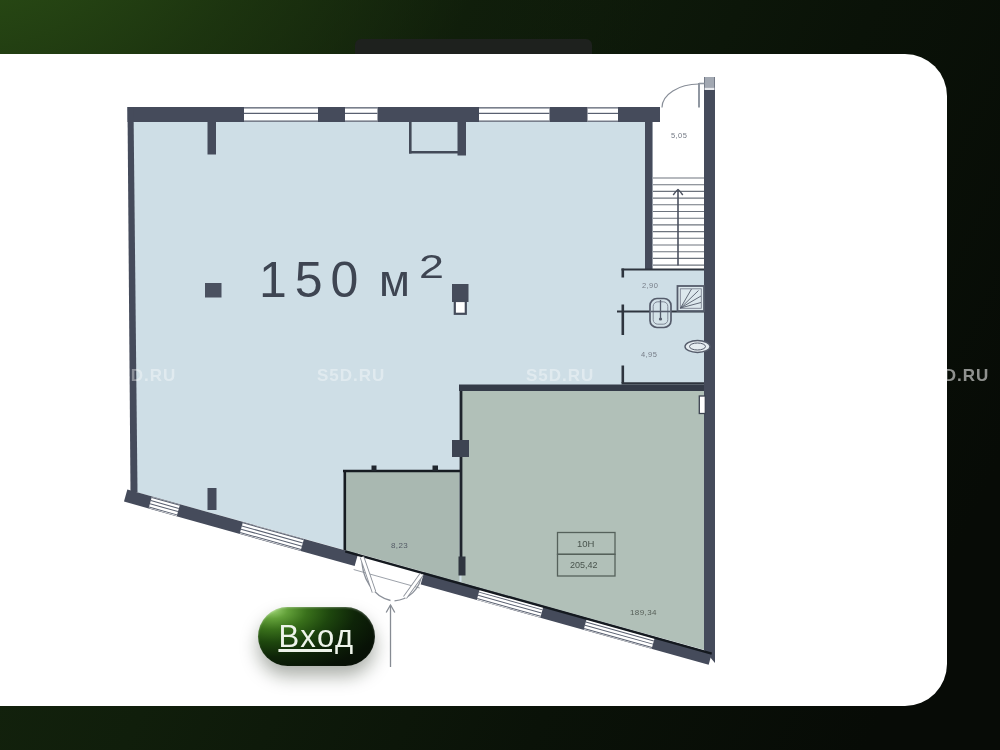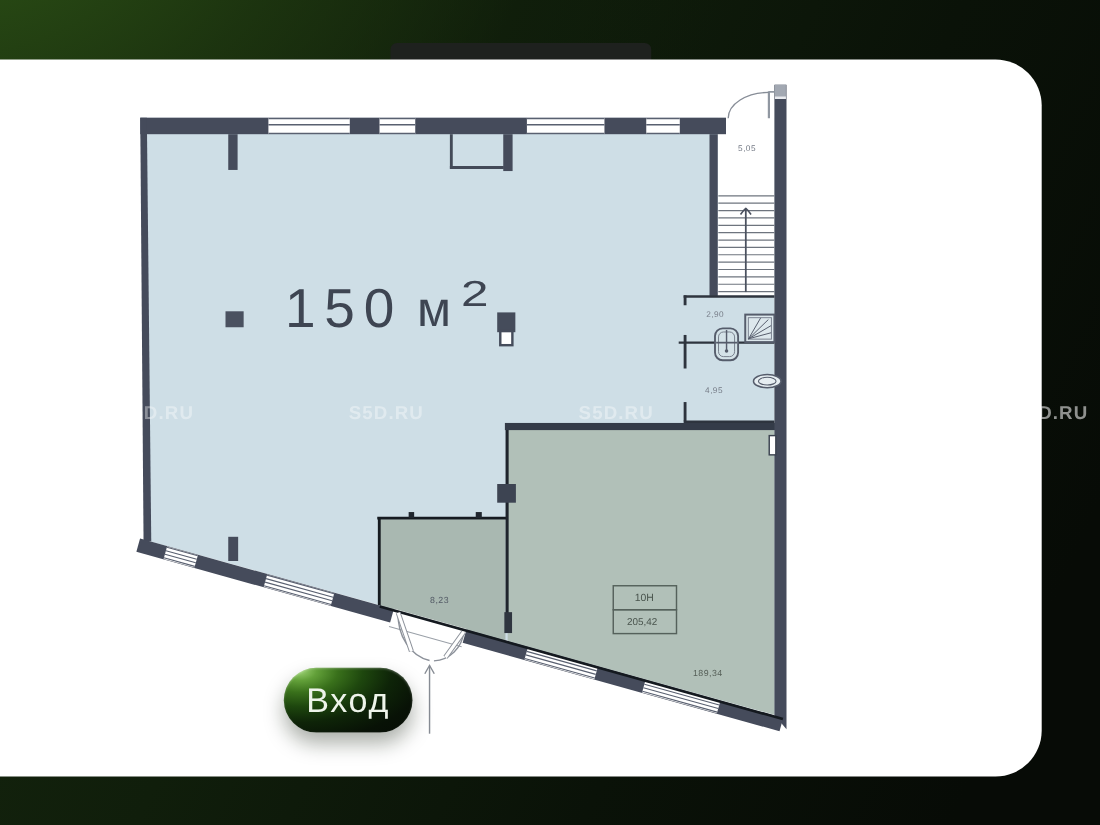--- a/index.html
+++ b/index.html
@@ -8,21 +8,21 @@
     background:#0a0f08;}
   .bg{position:absolute;inset:0;
     background:radial-gradient(900px 700px at -5% -15%, rgba(47,86,23,1) 0%, rgba(31,57,16,0.78) 35%, rgba(16,30,10,0.35) 60%, rgba(0,0,0,0) 80%),
       linear-gradient(115deg, #16270e 0%, #101e0b 35%, #0a1208 65%, #070b06 90%);}
   .topbar{position:absolute;left:355px;top:39px;width:237px;height:24px;border-radius:6px;background:#1e211e;}
   .card{position:absolute;left:-60px;top:54px;width:1007px;height:652px;border-radius:42px;background:#ffffff;}
   .btn{position:absolute;left:258px;top:607px;width:117px;height:59px;border-radius:30px;
     background:radial-gradient(150% 165% at 12% 5%, #9cd373 0%, #62a039 9%, #39701b 20%, #1e470e 33%, #0e2408 48%, #081206 65%, #060b05 85%);
     box-shadow:0 10px 18px rgba(15,25,10,0.35), inset 0 1px 2px rgba(255,255,255,0.3);
     color:#eef4ea;font-size:31px;letter-spacing:1.5px;
-    display:flex;align-items:center;justify-content:center;}
+    display:flex;align-items:center;justify-content:center;text-decoration:underline;}
 </style>
 </head>
 <body>
 
 <div class="bg"></div>
 
 <div class="topbar"></div>
 
 <div class="card"></div>
 <svg width="1000" height="750" viewBox="0 0 1000 750" style="position:absolute;left:0;top:0;">

